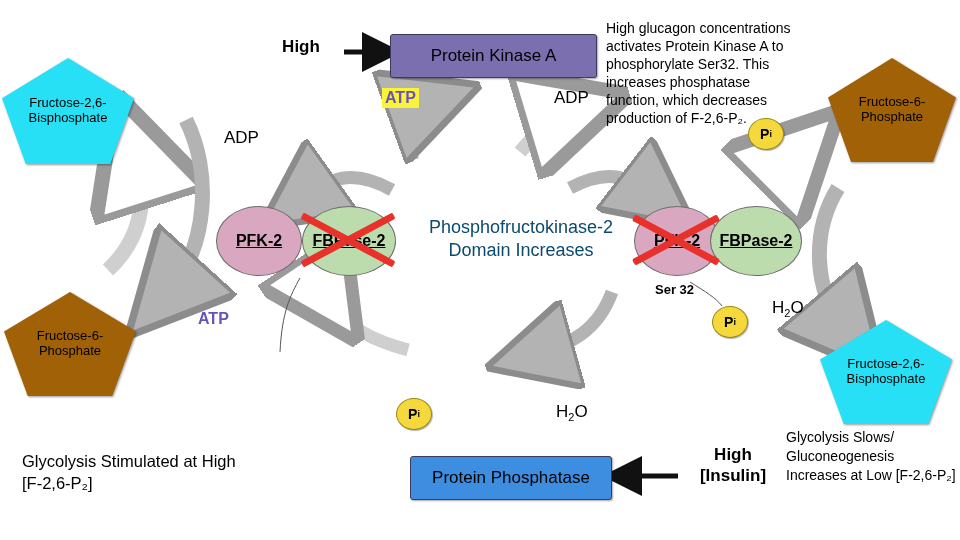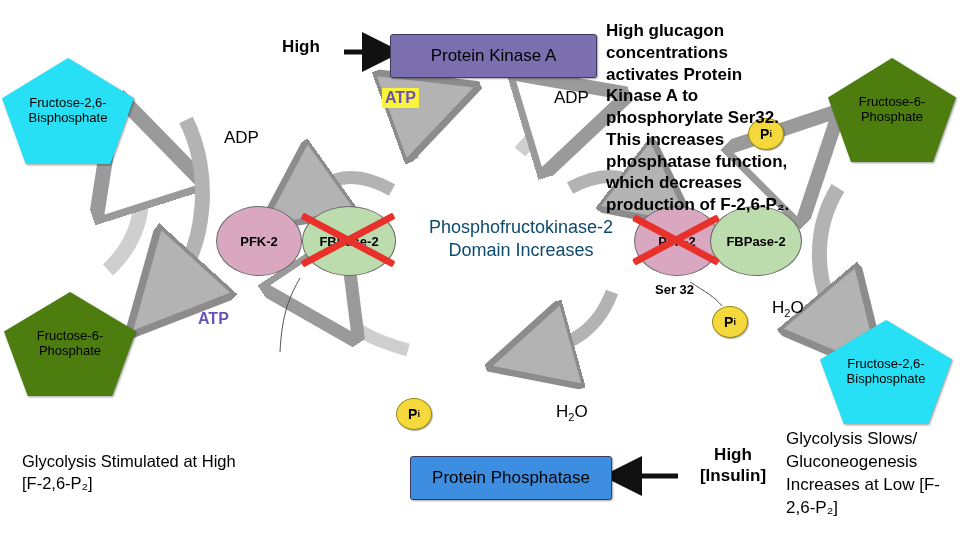--- a/index.html
+++ b/index.html
@@ -40,33 +40,33 @@
   .pent{
     clip-path:polygon(50% 0%, 100% 38%, 82% 100%, 18% 100%, 0% 38%);
     display:flex;align-items:center;justify-content:center;
     text-align:center;
     font-size:13px;
     line-height:1.15;
     color:#000;
   }
   .pent-wrap{filter:drop-shadow(1px 1px 1px rgba(0,0,0,.4));}
   .cyan{background:#27e0f5;}
-  .orange{background:#4d7c0f;}
+  .orange{background:#a16207;}
 
   #pent-tl{left:2px;top:58px;width:132px;height:106px;}
   #pent-bl{left:4px;top:292px;width:132px;height:104px;}
   #pent-tr{left:828px;top:58px;width:128px;height:104px;}
   #pent-br{left:820px;top:320px;width:132px;height:104px;}
 
   
   .ell{
     border-radius:50%;
     border:1px solid #6b6b6b;
     display:flex;align-items:center;justify-content:center;
-    font-size:13px;font-weight:bold;color:#000;
+    font-size:16px;font-weight:bold;color:#000;text-decoration:underline;
   }
   .pfk{background:#d9a8c0;}
   .fbp{background:#bcdcae;}
   #pfk2-left{left:216px;top:206px;width:84px;height:68px;}
   #fbpase2-left{left:302px;top:206px;width:92px;height:68px;}
   #pfk2-right{left:634px;top:206px;width:84px;height:68px;}
   #fbpase2-right{left:710px;top:206px;width:90px;height:68px;}
 
   
   .redx{pointer-events:none;}
@@ -93,40 +93,40 @@
     box-shadow:1px 1px 1px rgba(0,0,0,.3);
   }
   .pi sub{font-size:9px;}
   #pi-topright{left:748px;top:118px;}
   #pi-midright{left:712px;top:306px;}
   #pi-bottomleft{left:396px;top:398px;}
 
   
   .lbl{font-size:17px;color:#000;}
   .lbl sub{font-size:11px;}
-  .small{font-size:17px;line-height:1.28;color:#000;font-weight:bold;}
+  .small{font-size:14px;line-height:1.28;color:#000;}
 
   #center-title{left:406px;top:216px;width:230px;font-size:18px;line-height:1.3;color:#0c4a6e;text-align:center;}
 
   #lbl-high-glucagon{left:246px;top:36px;font-size:17px;font-weight:bold;line-height:1.25;text-align:center;width:110px;}
   #lbl-high-insulin{left:688px;top:444px;font-size:17px;font-weight:bold;line-height:1.25;text-align:center;width:90px;}
 
   #lbl-atp-top{left:382px;top:88px;font-size:16px;font-weight:bold;color:#6a52b8;background:#f9f43a;padding:1px 3px;}
   #lbl-atp-left{left:198px;top:310px;font-size:16px;font-weight:bold;color:#6a52b8;}
   #lbl-adp-left{left:224px;top:128px;font-size:17px;}
   #lbl-adp-right{left:554px;top:88px;font-size:17px;}
   #lbl-h2o-right{left:772px;top:298px;font-size:17px;}
   #lbl-h2o-bottom{left:556px;top:402px;font-size:17px;}
   #lbl-ser32{left:610px;top:282px;font-size:13px;font-weight:bold;margin-left:45px;}
 
   #note-top{left:606px;top:20px;width:186px;}
   #note-bottom{left:216px;top:366px;width:152px;}
 
   #concl-left{left:22px;top:450px;width:215px;font-size:16.5px;line-height:1.35;}
-  #concl-right{left:786px;top:428px;width:172px;font-size:17px;line-height:1.35;}
+  #concl-right{left:786px;top:428px;width:172px;font-size:14px;line-height:1.35;}
 </style>
 </head>
 <body>
 
 <div id="canvas">
 
   <svg class="abs" style="left:0;top:0;" width="960" height="540">
     <defs>
       <marker id="ahGray" markerWidth="7" markerHeight="7" refX="3" refY="3.5" orient="auto">
         <polygon points="0,0 7,3.5 0,7" fill="#b3b3b3" stroke="#8c8c8c" stroke-width="0.5"></polygon>

